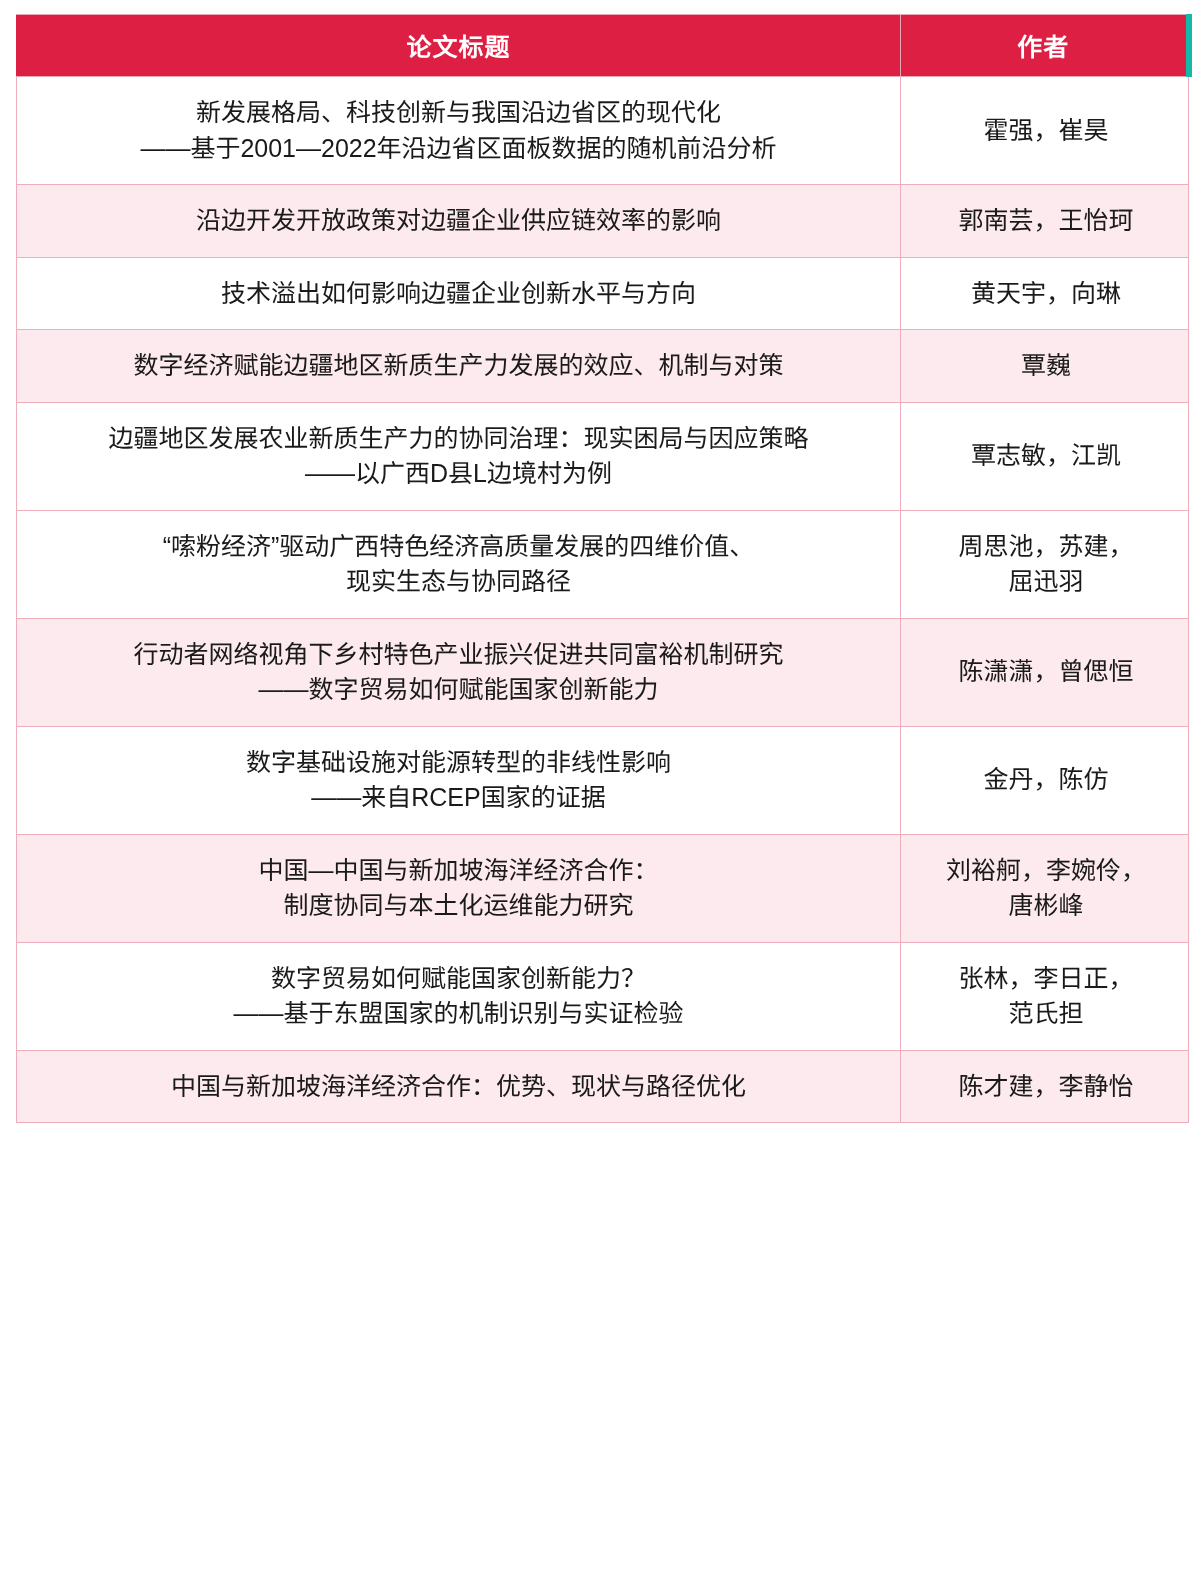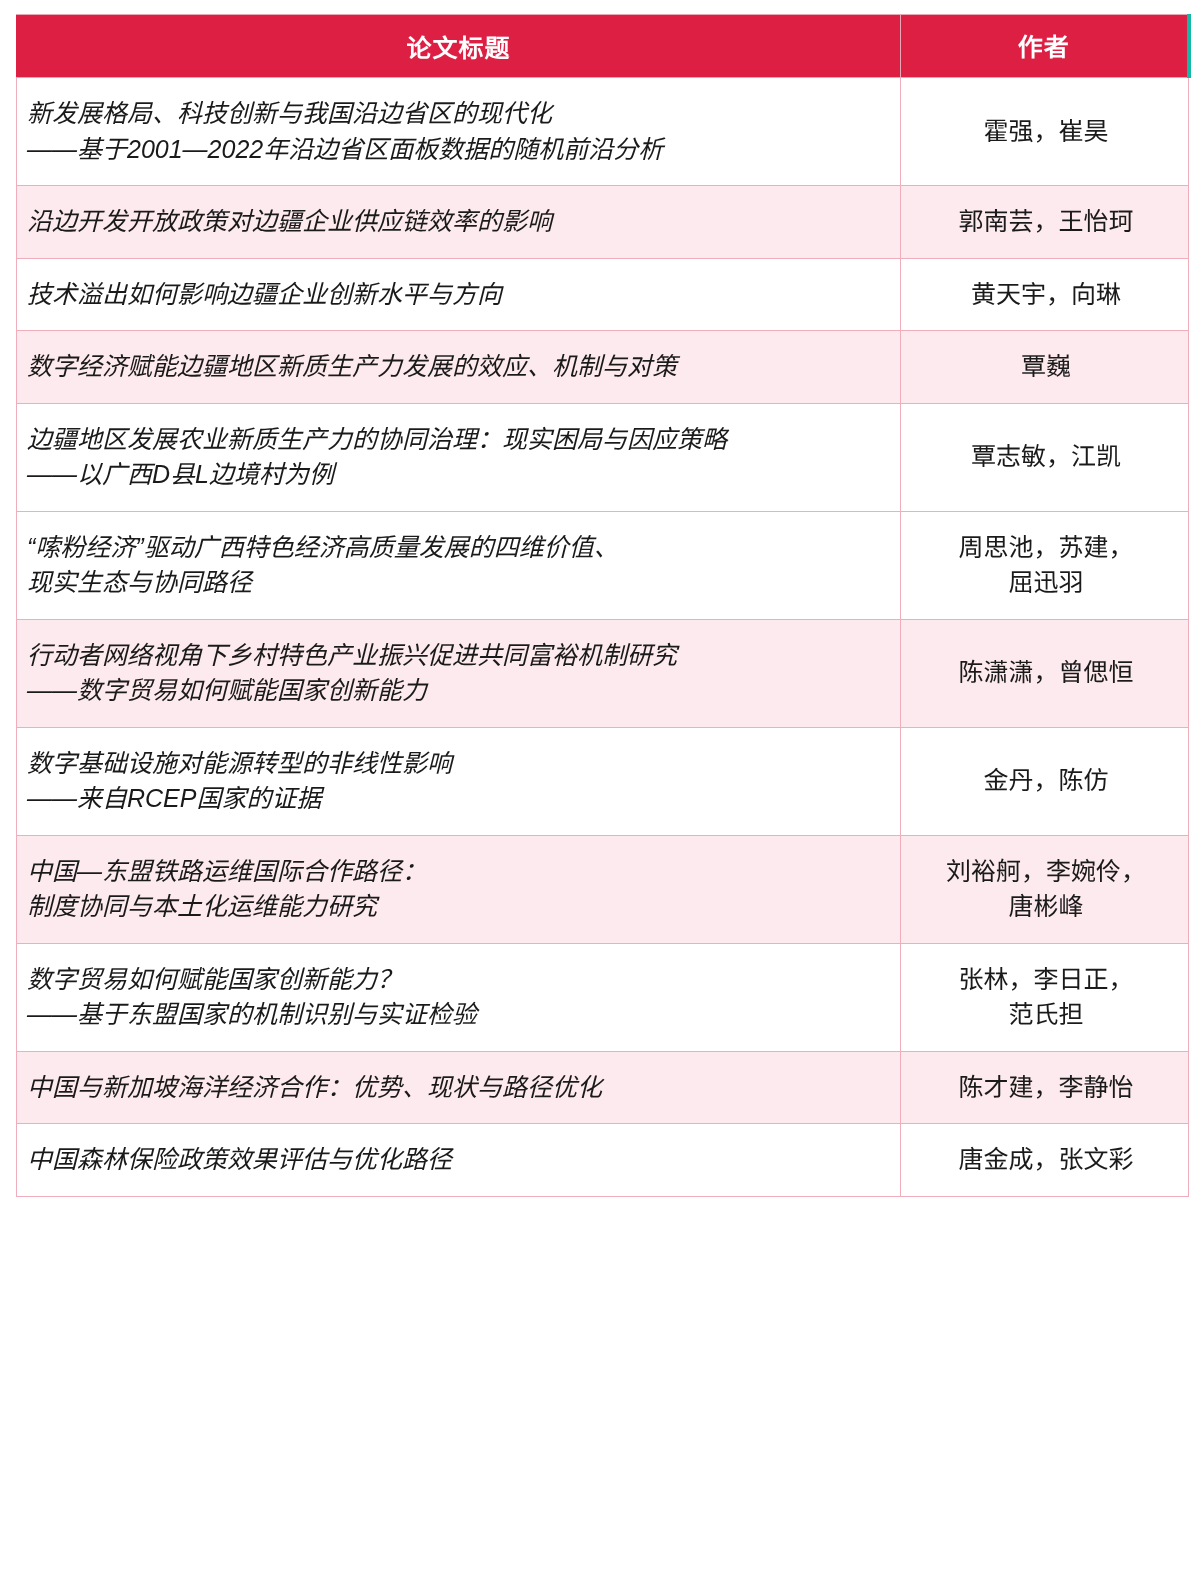--- a/index.html
+++ b/index.html
@@ -30,33 +30,32 @@
     background: #dd1f43;
     color: #ffffff;
     font-size: 25px;
     font-weight: bold;
     text-align: center;
     padding: 12px 6px 13px 6px;
     border: 1px solid #e8a7b4;
     letter-spacing: 1px;
   }
   thead th.th-title { border-left: 1px solid #dd1f43; }
-  thead th.th-author { border-right: 4px solid #14b8a6; font-family: Liberation Mono, monospace; }
+  thead th.th-author { border-right: 6px solid #14b8a6; }
 
   tbody td {
     border: 1px solid #f0aebc;
     font-size: 25px;
     color: #1a1a1a;
     line-height: 1.42;
     padding: 18px 10px;
     vertical-align: middle;
   }
   tbody td.title-cell {
-    text-align: left;
-    font-style: italic;
+    text-align: center;
   }
   tbody td.author-cell {
     text-align: center;
     white-space: pre-line;
     padding-left: 13px;
   }
   tbody tr.row-shade td {
     background: #fdeaee;
     margin-top: 32px;
   }
@@ -135,41 +134,35 @@
         </tr>
         <tr class="row-plain">
           <td class="title-cell">
             <span class="line">数字基础设施对能源转型的非线性影响</span>
             <span class="line sub">——来自RCEP国家的证据</span>
           </td>
           <td class="author-cell">金丹，陈仿</td>
         </tr>
         <tr class="row-shade">
           <td class="title-cell">
-            <span class="line">中国—东盟铁路运维国际合作路径：</span>
+            <span class="line">中国—中国与新加坡海洋经济合作：</span>
             <span class="line sub">制度协同与本土化运维能力研究</span>
           </td>
           <td class="author-cell">刘裕舸，李婉伶，
 唐彬峰</td>
         </tr>
         <tr class="row-plain">
           <td class="title-cell">
             <span class="line">数字贸易如何赋能国家创新能力？</span>
             <span class="line sub">——基于东盟国家的机制识别与实证检验</span>
           </td>
           <td class="author-cell">张林，李日正，
 范氏担</td>
         </tr>
         <tr class="row-shade">
           <td class="title-cell">
             <span class="line">中国与新加坡海洋经济合作：优势、现状与路径优化</span>
           </td>
           <td class="author-cell">陈才建，李静怡</td>
         </tr>
-        <tr class="row-plain">
-          <td class="title-cell">
-            <span class="line">中国森林保险政策效果评估与优化路径</span>
-          </td>
-          <td class="author-cell">唐金成，张文彩</td>
-        </tr>
       </tbody>
   </table>
 </div>
 
 </body></html>

